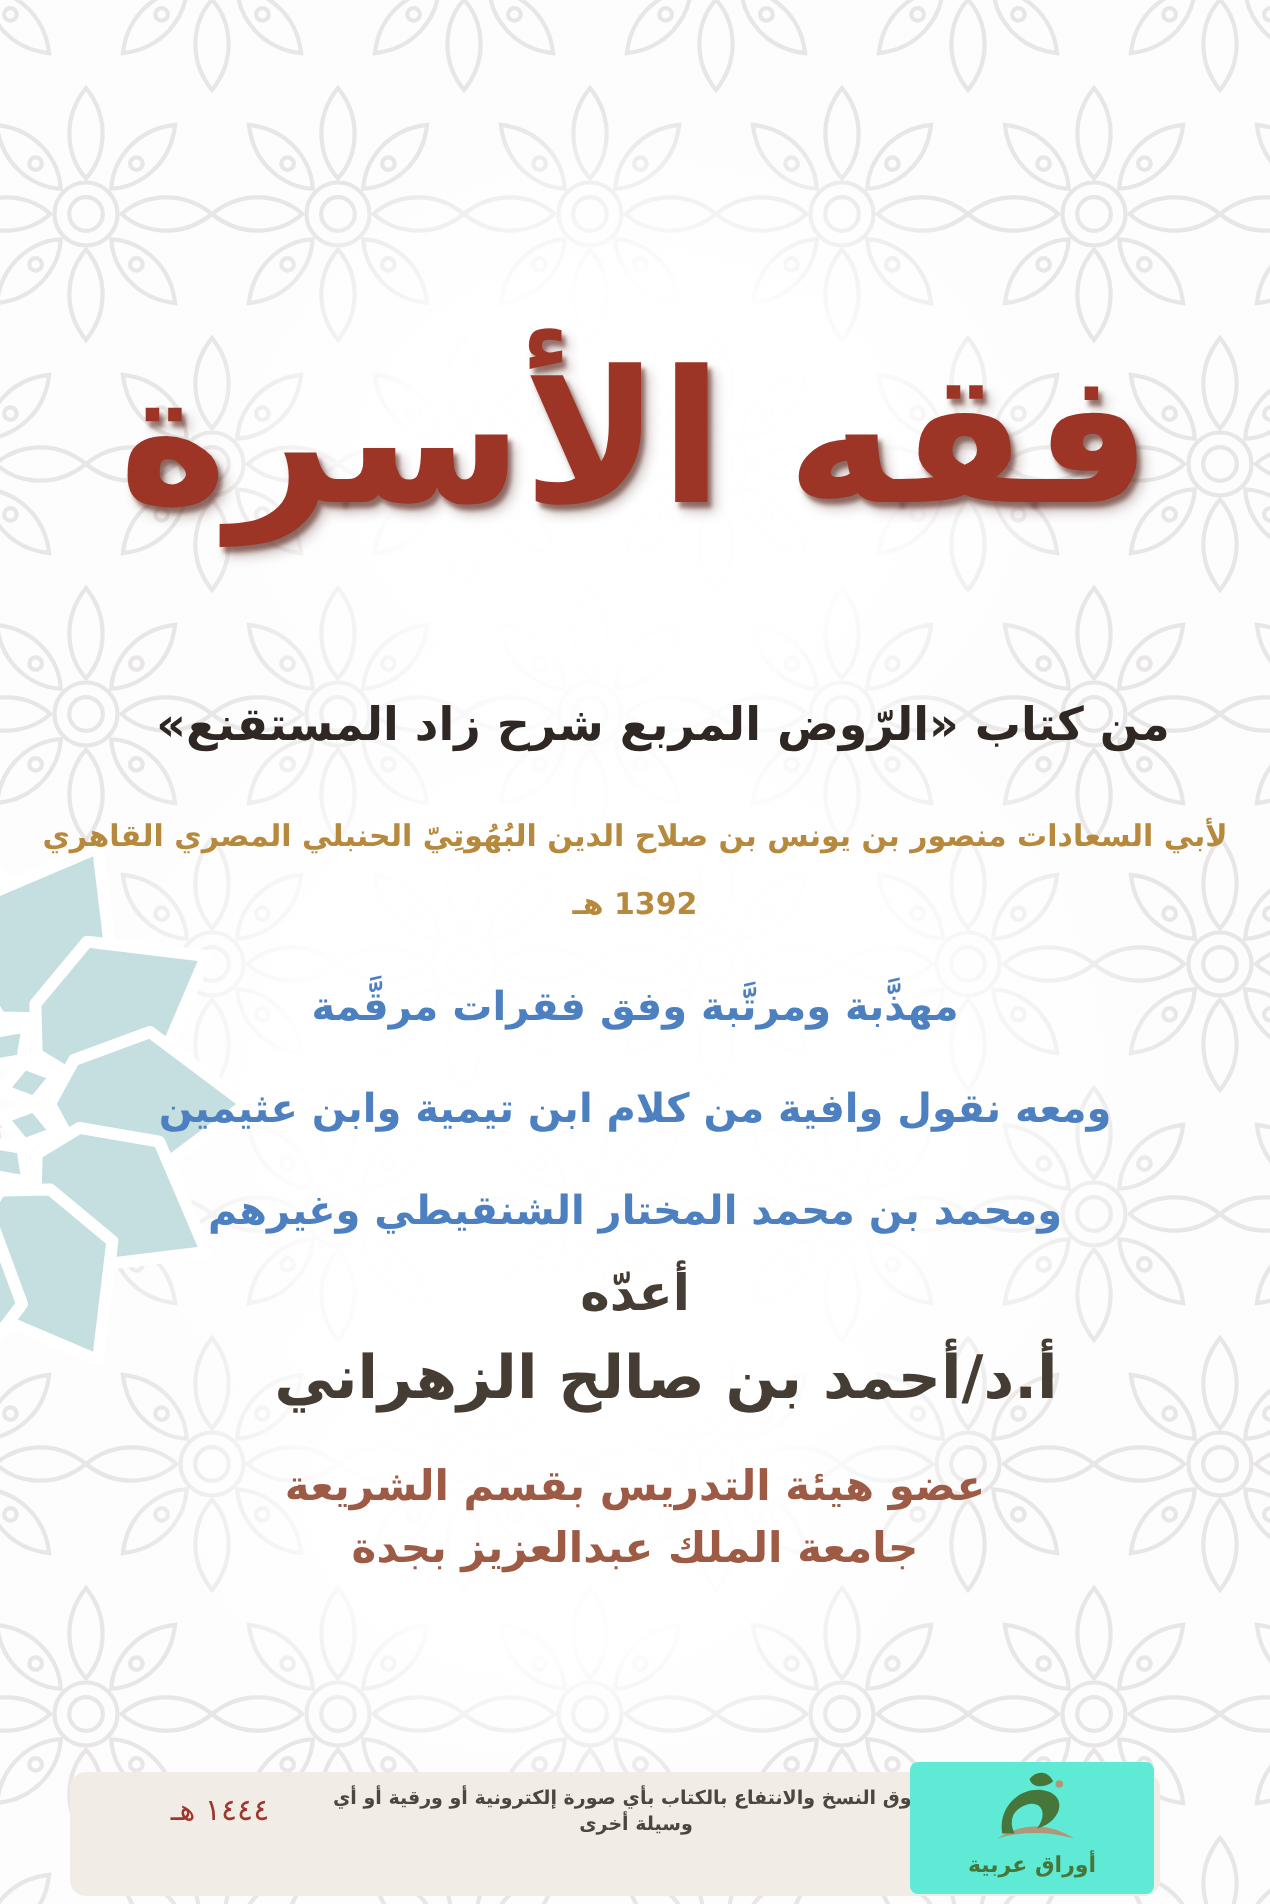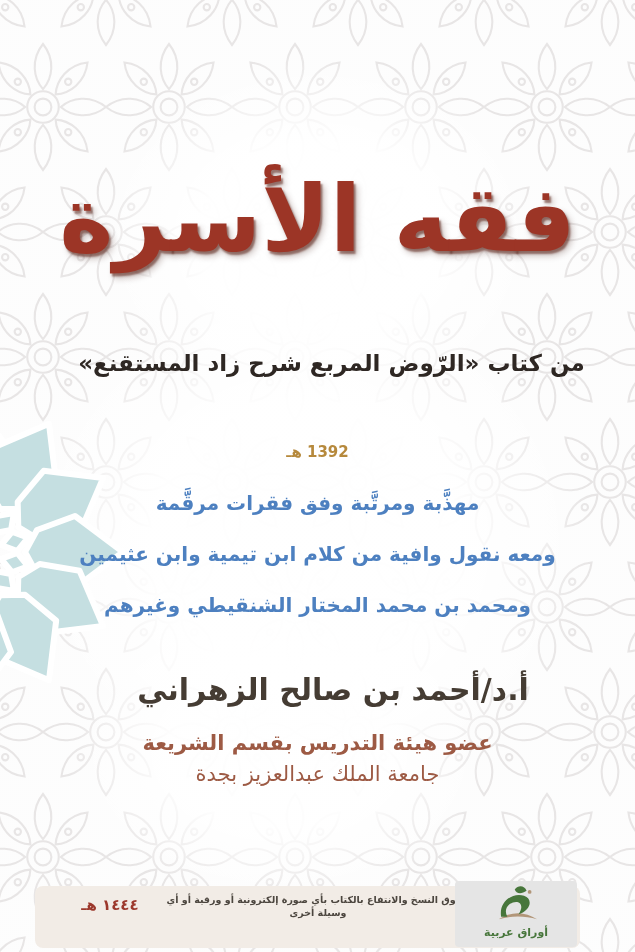--- a/index.html
+++ b/index.html
@@ -33,38 +33,38 @@
   }
   .source-line{top:350px;font-size:23px;font-weight:bold;color:var(--subtitle-dark,#2e2723);padding-left:28px;}
   .orig-author{top:409px;font-size:15px;font-weight:bold;color:var(--gold,#b6893c);}
   .death-year{top:443px;font-size:15px;font-weight:bold;color:var(--gold,#b6893c);}
 
   .features{top:478px;font-size:20px;font-weight:bold;color:var(--blue,#4d80c0);line-height:51px;}
 
   .prepared-label{top:632px;font-size:25px;font-weight:bold;color:var(--dark,#453c33);}
   .preparer-name{top:672px;font-size:30px;font-weight:bold;color:var(--dark,#453c33);margin-left:31px;}
   .role-1{top:731px;font-size:21px;font-weight:bold;color:var(--rust,#9d5a44);}
-  .role-2{top:762px;font-size:21px;font-weight:normal;color:var(--rust,#9d5a44);}
+  .role-2{top:762px;font-size:21px;font-weight:bold;color:var(--rust,#9d5a44);}
 
   
   .footer-bar{
     position:absolute;left:35px;top:886px;width:545px;height:62px;z-index:4;
     background:var(--bar-cream,#f2ece6);border-radius:8px;
   }
   .dates{
     position:absolute;left:20px;top:7px;width:110px;text-align:center;direction:rtl;
-    font-size:15px;font-weight:bold;color:var(--date-red,#9c382c);line-height:24px;
+    font-size:15px;font-weight:normal;color:var(--date-red,#9c382c);line-height:24px;
   }
   .publisher-block{position:absolute;left:128px;top:5px;width:310px;text-align:center;direction:rtl;}
   .publisher-name{font-size:16.5px;font-weight:bold;color:var(--subtitle-dark,#2b2722);line-height:22px;}
   .copyright{font-size:9.5px;font-weight:bold;color:var(--fineprint,#4c463f);line-height:12.5px;margin-top:3px;}
 
   .logo-box{
     position:absolute;left:455px;top:881px;width:122px;height:66px;z-index:5;
-    background:#e5e5e5;border-radius:4px;text-align:center;
+    background:#5eead4;border-radius:4px;text-align:center;
   }
   .logo-box svg{display:block;margin:2px auto 0;}
   .logo-wordmark{font-size:11px;font-weight:bold;color:var(--logo-green,#47763b);direction:rtl;line-height:12px;}
 </style>
 </head>
 <body style="--title-maroon: #9c3526; --subtitle-dark: #2e2723; --gold: #b6893c; --blue: #4d80c0; --dark: #453c33; --rust: #9d5a44; --date-red: #9c382c; --fineprint: #4c463f; --bar-cream: #f2ece6; --logo-green: #47763b; --logo-tan: #b29679; --ornament-blue: #c5dfe1; --pattern-stroke: #e0dddd;">
 
 <div class="page">
 
   <svg id="bg-pattern" width="635" height="952" aria-hidden="true">
@@ -192,28 +192,30 @@
       <use href="#bd" transform="rotate(285)"></use>
         <use href="#bd" transform="rotate(315)"></use>
         <use href="#bd" transform="rotate(345)"></use>
     </g>
   </svg>
 
   <div class="content">
     <h1 class="abs main-title">فقه الأسرة</h1>
 
     <div class="abs source-line">من كتاب «الرّوض المربع شرح زاد المستقنع»</div>
+    <div class="abs orig-author">لأبي السعادات منصور بن يونس بن صلاح الدين  البُهُوتِيّ الحنبلي المصري القاهري</div>
     <div class="abs death-year">1392 هـ</div>
 
     <div class="abs features">
       <div>مهذَّبة ومرتَّبة وفق فقرات مرقَّمة</div>
       <div>ومعه نقول وافية من كلام ابن تيمية وابن عثيمين</div>
       <div>ومحمد بن محمد المختار الشنقيطي وغيرهم</div>
     </div>
 
+    <div class="abs prepared-label">أعدّه</div>
     <div class="abs preparer-name">أ.د/أحمد بن صالح الزهراني</div>
     <div class="abs role-1">عضو هيئة التدريس بقسم الشريعة</div>
     <div class="abs role-2">جامعة الملك عبدالعزيز بجدة</div>
   </div>
 
   <div class="footer-bar">
     <div class="dates">
       <div>١٤٤٤ هـ</div>
     </div>
     <div class="publisher-block">

